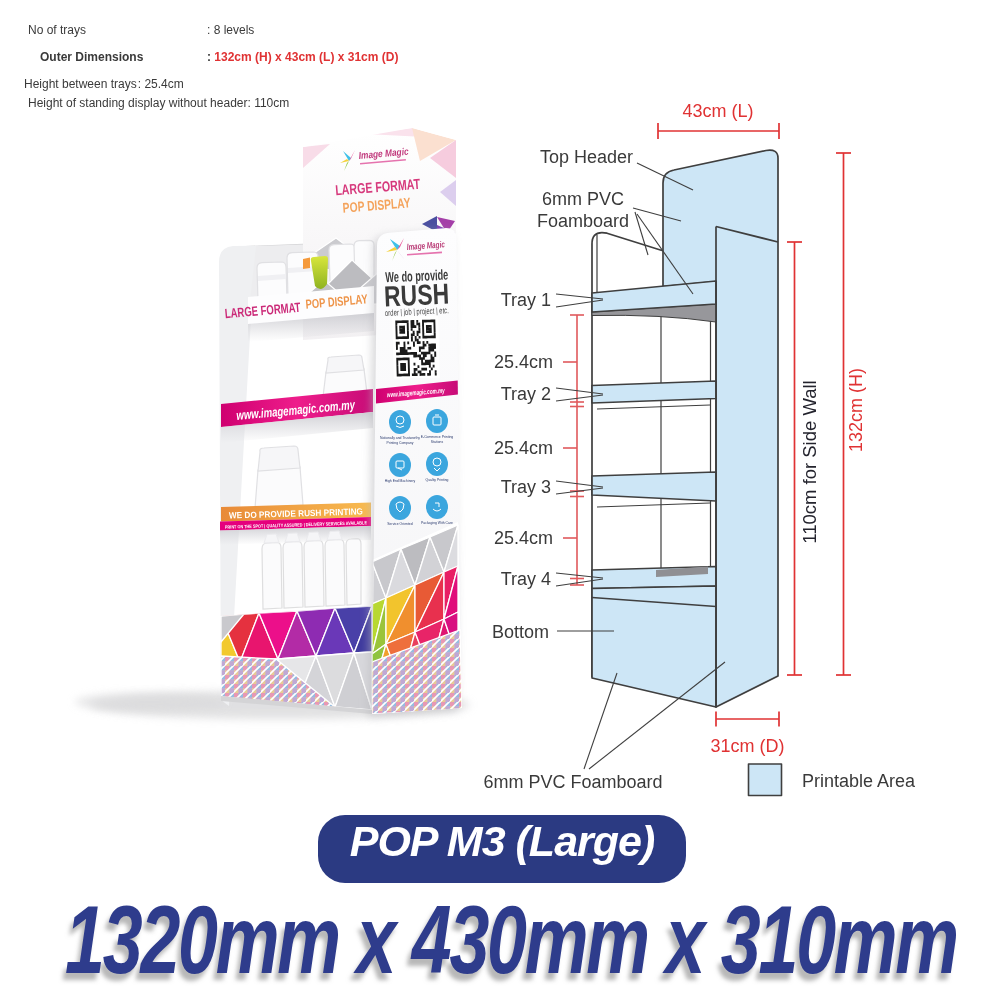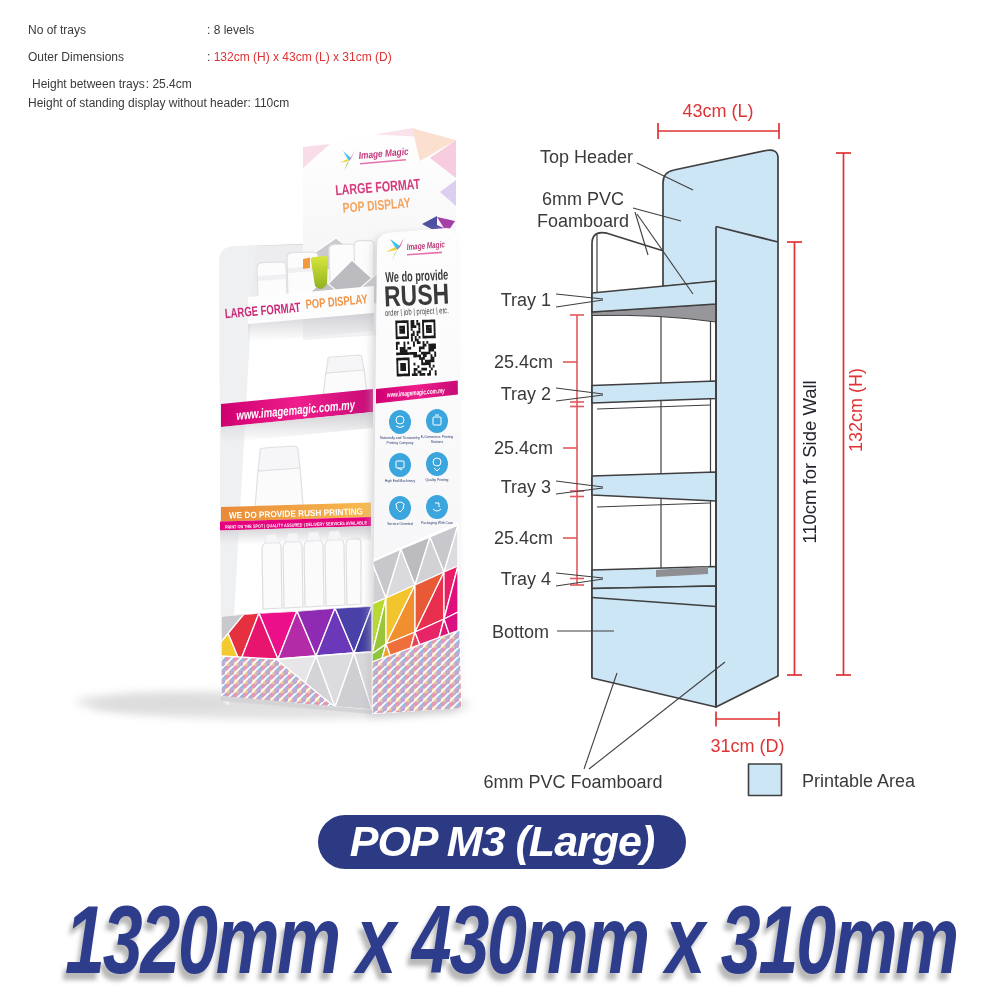--- a/index.html
+++ b/index.html
@@ -1,34 +1,34 @@
 <!DOCTYPE html>
 <html><head>
 <meta charset="utf-8">
 <style>
   html,body{margin:0;padding:0;background:#ffffff;width:1000px;height:1000px;overflow:hidden;}
   body{font-family:"Liberation Sans", sans-serif;position:relative;}
   .info{position:absolute;color:#3a3a3a;font-size:12px;white-space:nowrap;}
   .red{color:#e03233;}
-  .pill{position:absolute;left:318px;top:815px;width:368px;height:54px;border-radius:27px;background:#2b3a82;}
+  .pill{position:absolute;left:318px;top:815px;width:368px;height:68px;border-radius:27px;background:#2b3a82;}
   .pill span{display:block;text-align:center;line-height:53px;color:#ffffff;font-weight:bold;font-style:italic;font-size:43px;letter-spacing:-1px;}
   .bigdim{position:absolute;left:-92px;top:884px;width:1204px;text-align:center;color:#2e3c8c;font-weight:bold;font-style:italic;font-size:97px;letter-spacing:-3px;transform:scaleX(0.739);white-space:nowrap;text-shadow:-5px 7px 5px rgba(125,125,125,0.55);}
 </style>
 </head>
 <body>
 
 <div class="info" style="left:28px;top:23px;">No of trays</div>
 
 <div class="info" style="left:207px;top:23px;">: 8 levels</div>
 
-<div class="info" style="left:28px;top:50px;">Outer Dimensions</div>
-
-<div class="info" style="left:207px;top:50px;">: <span class="red">132cm (H) x 43cm (L) x 31cm (D)</span></div>
-
-<div class="info" style="left:32px;top:77px;">Height between trays<span style="margin-left:1px">:</span> 25.4cm</div>
+<div class="info" style="left:40px;top:50px;font-weight:bold;">Outer Dimensions</div>
+
+<div class="info" style="left:207px;top:50px;font-weight:bold;">: <span class="red">132cm (H) x 43cm (L) x 31cm (D)</span></div>
+
+<div class="info" style="left:24px;top:77px;">Height between trays<span style="margin-left:1px">:</span> 25.4cm</div>
 
 <div class="info" style="left:28px;top:96px;">Height of standing display without header: 110cm</div>
 
 <svg width="1000" height="1000" viewBox="0 0 1000 1000" style="position:absolute;left:0;top:0;" font-family="Liberation Sans, sans-serif">
 <defs>
   <linearGradient id="gLime" x1="0" y1="0" x2="0" y2="1">
         <stop offset="0" stop-color="#d8e63c"></stop>
         <stop offset="1" stop-color="#8fb321"></stop>
       </linearGradient>
   <linearGradient id="gPinkBand" x1="0" y1="0" x2="1" y2="0">

